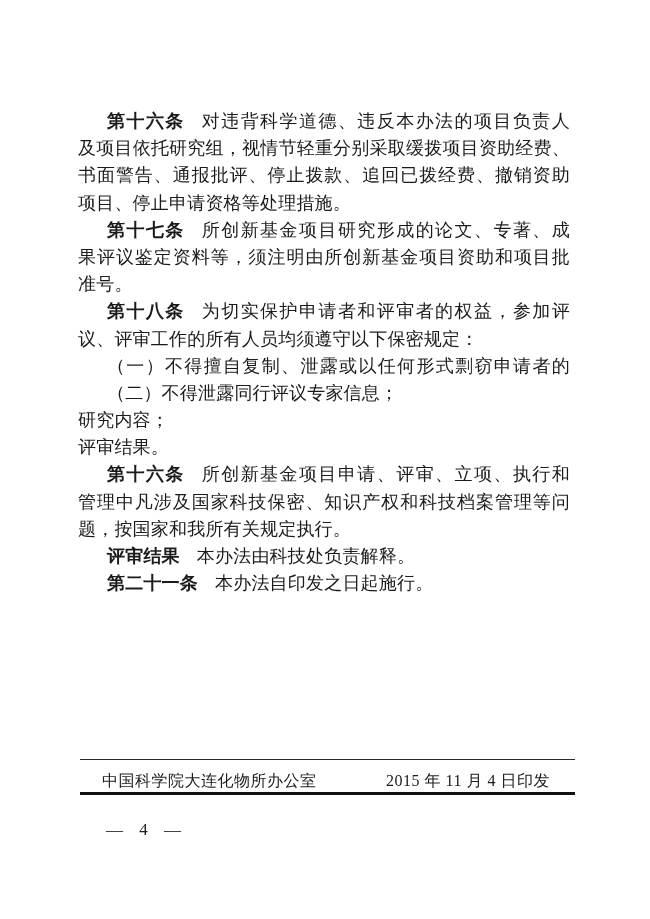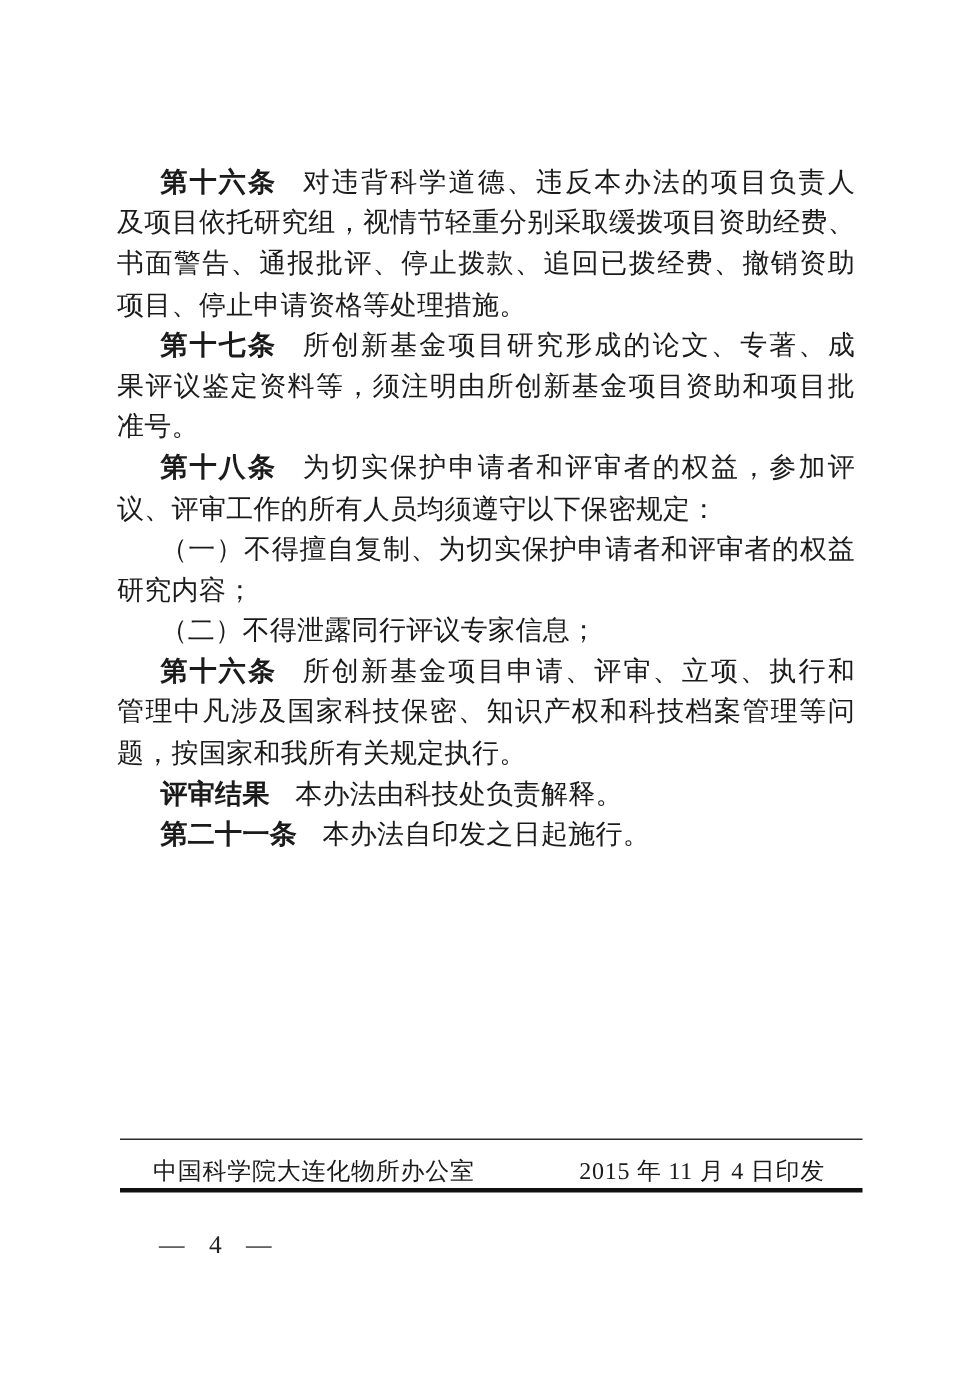--- a/index.html
+++ b/index.html
@@ -92,23 +92,24 @@
   <main class="doc-body">
       <div class="line first"><b class="head">第十六条</b>对违背科学道德、违反本办法的项目负责人</div>
       <div class="line">及项目依托研究组，视情节轻重分别采取缓拨项目资助经费、</div>
       <div class="line">书面警告、通报批评、停止拨款、追回已拨经费、撤销资助</div>
       <div class="line end">项目、停止申请资格等处理措施。</div>
       <div class="line first"><b class="head">第十七条</b>所创新基金项目研究形成的论文、专著、成</div>
       <div class="line">果评议鉴定资料等，须注明由所创新基金项目资助和项目批</div>
       <div class="line end">准号。</div>
       <div class="line first"><b class="head">第十八条</b>为切实保护申请者和评审者的权益，参加评</div>
       <div class="line end">议、评审工作的所有人员均须遵守以下保密规定：</div>
-      <div class="line first">（一）不得擅自复制、为切实保护申请者和评审者的权益</div>
+      <div class="line first">（一）不得擅自复制、泄露或以任何形式剽窃申请者的</div>
+      <div class="line first end">（二）不得泄露同行评议专家信息；</div>
       <div class="line end">研究内容；</div>
-      <div class="line first end">（二）不得泄露同行评议专家信息；</div>
+      <div class="line end">评审结果。</div>
       <div class="line first"><b class="head">第十六条</b>所创新基金项目申请、评审、立项、执行和</div>
       <div class="line">管理中凡涉及国家科技保密、知识产权和科技档案管理等问</div>
       <div class="line end">题，按国家和我所有关规定执行。</div>
       <div class="line first end"><b class="head">评审结果</b>本办法由科技处负责解释。</div>
       <div class="line first end"><b class="head">第二十一条</b>本办法自印发之日起施行。</div>
     </main>
 
   <div class="colophon">
     <div class="rule thin"></div>
     <div class="colophon-row">

